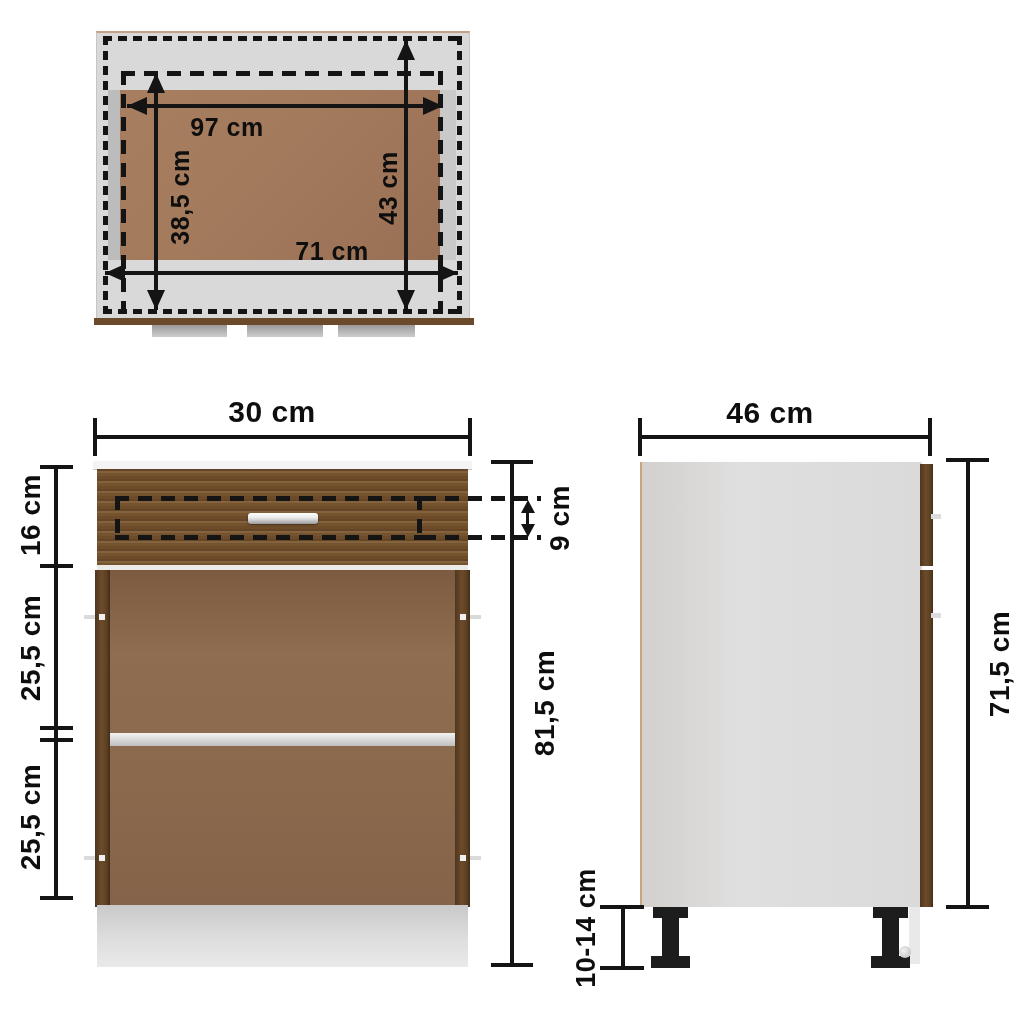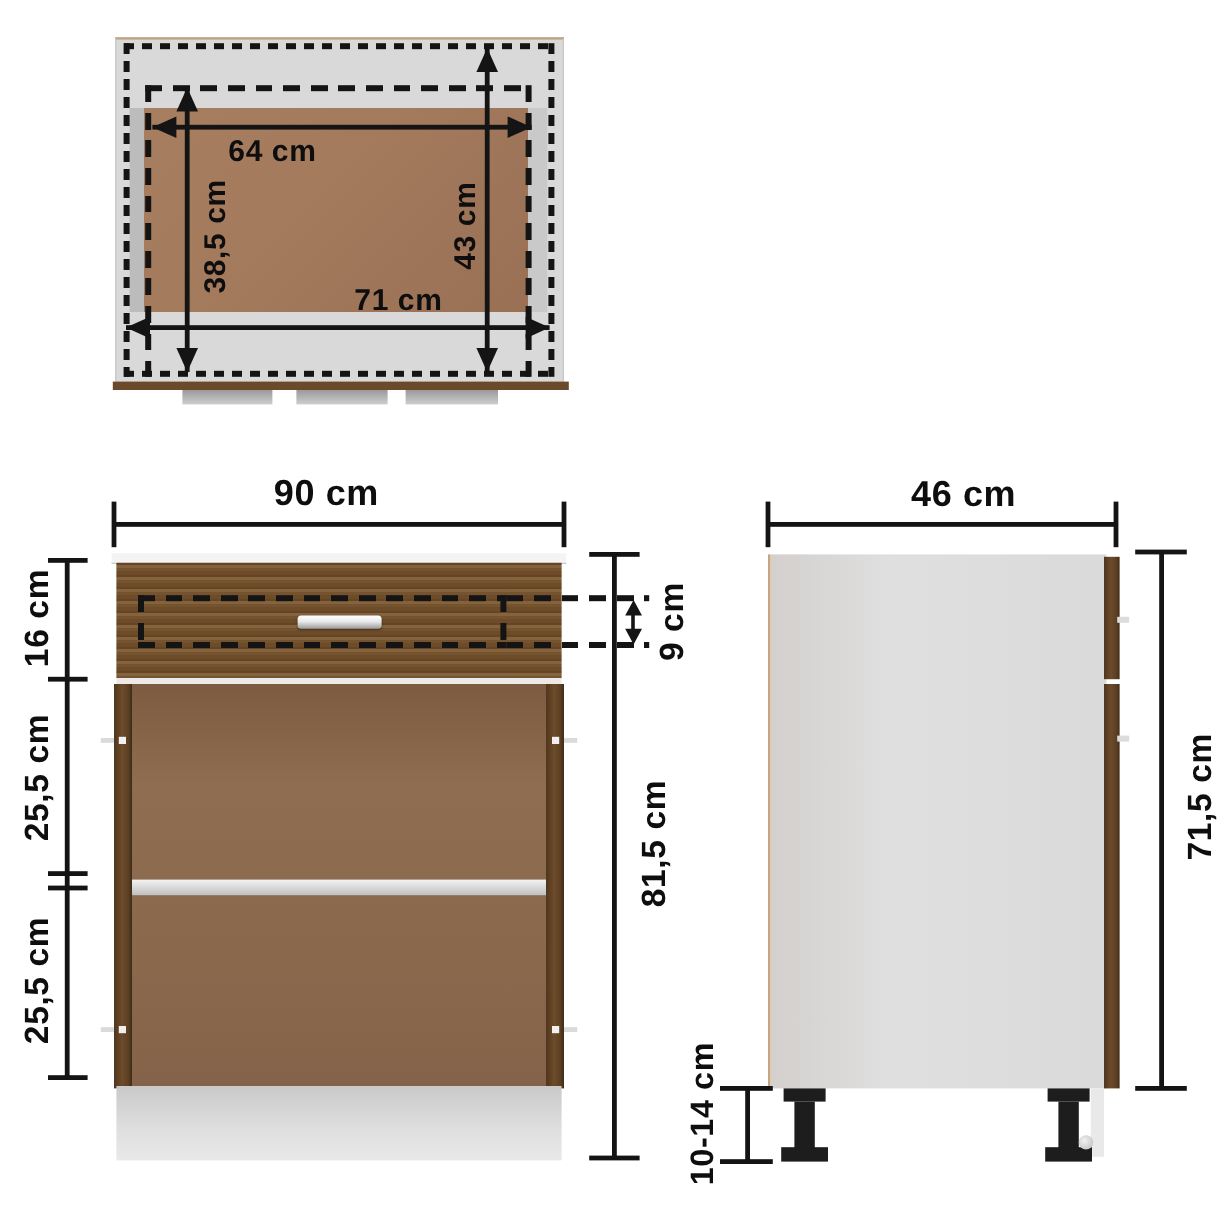--- a/index.html
+++ b/index.html
@@ -69,21 +69,21 @@
     <div class="dash-v sm" style="left:103px; top:36px; height:278px;"></div>
     <div class="dash-v sm" style="left:457px; top:36px; height:278px;"></div>
 
     <div class="dash-h" style="left:121px; top:71px; width:322px;"></div>
     <div class="dash-v" style="left:121px; top:71px; height:243px;"></div>
     <div class="dash-v" style="left:438px; top:71px; height:243px;"></div>
 
     <div class="ln" style="left:127px; top:104px; width:316px; height:4px;"></div>
     <div class="ah ah-l" style="left:127px; top:97px;"></div>
     <div class="ah ah-r" style="left:423px; top:97px;"></div>
-    <div class="lbl" style="left:227px; top:127px; font-size:25px;">64 cm</div>
+    <div class="lbl" style="left:227px; top:127px; font-size:25px;">97 cm</div>
 
     <div class="ln" style="left:105px; top:271px; width:353px; height:4px;"></div>
     <div class="ah ah-l" style="left:105px; top:264px;"></div>
     <div class="ah ah-r" style="left:438px; top:264px;"></div>
     <div class="lbl" style="left:332px; top:251px; font-size:25px;">71 cm</div>
 
     <div class="ln" style="left:154px; top:73px; width:4px; height:237px;"></div>
     <div class="ah ah-u" style="left:147px; top:73px;"></div>
     <div class="ah ah-d" style="left:147px; top:290px;"></div>
     <div class="lbl v" style="left:180px; top:197px; font-size:25px;">38,5 cm</div>
@@ -117,21 +117,21 @@
     <div class="dash-h" style="left:115px; top:535px; width:307px;"></div>
     <div class="dash-v" style="left:115px; top:496px; height:44px;"></div>
     <div class="dash-v" style="left:417px; top:496px; height:44px;"></div>
     <div class="dash-h" style="left:422px; top:496px; width:119px;"></div>
     <div class="dash-h" style="left:422px; top:535px; width:119px;"></div>
     <div class="abs handle" style="left:248px; top:513px; width:70px; height:11px;"></div>
 
     <div class="ln" style="left:95px; top:435px; width:375px; height:4px;"></div>
     <div class="tick" style="left:93px; top:418px; width:4px; height:38px;"></div>
     <div class="tick" style="left:468px; top:418px; width:4px; height:38px;"></div>
-    <div class="lbl" style="left:272px; top:412px; font-size:30px;">90 cm</div>
+    <div class="lbl" style="left:272px; top:412px; font-size:30px;">30 cm</div>
 
     <div class="ln" style="left:54px; top:467px; width:4px; height:431px;"></div>
     <div class="tick" style="left:40px; top:465px; width:33px; height:4px;"></div>
     <div class="tick" style="left:40px; top:564px; width:33px; height:4px;"></div>
     <div class="tick" style="left:40px; top:726px; width:33px; height:4px;"></div>
     <div class="tick" style="left:40px; top:738px; width:33px; height:4px;"></div>
     <div class="tick" style="left:40px; top:896px; width:33px; height:4px;"></div>
     <div class="lbl v" style="left:31px; top:515px; font-size:28px;">16 cm</div>
     <div class="lbl v" style="left:31px; top:648px; font-size:28px;">25,5 cm</div>
     <div class="lbl v" style="left:31px; top:817px; font-size:28px;">25,5 cm</div>
@@ -161,21 +161,21 @@
     <div class="abs leg" style="left:651px; top:956px; width:39px; height:12px;"></div>
     <div class="abs leg" style="left:873px; top:907px; width:35px; height:11px;"></div>
     <div class="abs leg" style="left:882px; top:918px; width:17px; height:40px;"></div>
     <div class="abs leg" style="left:871px; top:956px; width:39px; height:12px;"></div>
     <div class="abs" style="left:899px; top:946px; width:12px; height:12px; border-radius:50%;
                 background:radial-gradient(circle at 40% 40%, #f2f2f2, #b8b8b8);"></div>
 
     <div class="ln" style="left:640px; top:435px; width:290px; height:4px;"></div>
     <div class="tick" style="left:638px; top:418px; width:4px; height:38px;"></div>
     <div class="tick" style="left:928px; top:418px; width:4px; height:38px;"></div>
-    <div class="lbl" style="left:803px; top:413px; font-size:30px;">46 cm</div>
+    <div class="lbl" style="left:770px; top:413px; font-size:30px;">46 cm</div>
 
     <div class="ln" style="left:966px; top:460px; width:4px; height:447px;"></div>
     <div class="tick" style="left:946px; top:458px; width:43px; height:4px;"></div>
     <div class="tick" style="left:946px; top:905px; width:43px; height:4px;"></div>
     <div class="lbl v" style="left:1000px; top:664px; font-size:28px;">71,5 cm</div>
 
     <div class="ln" style="left:621px; top:907px; width:4px; height:61px;"></div>
     <div class="tick" style="left:600px; top:905px; width:44px; height:4px;"></div>
     <div class="tick" style="left:600px; top:966px; width:44px; height:4px;"></div>
     <div class="lbl v" style="left:586px; top:928px; font-size:27px;">10-14 cm</div>

